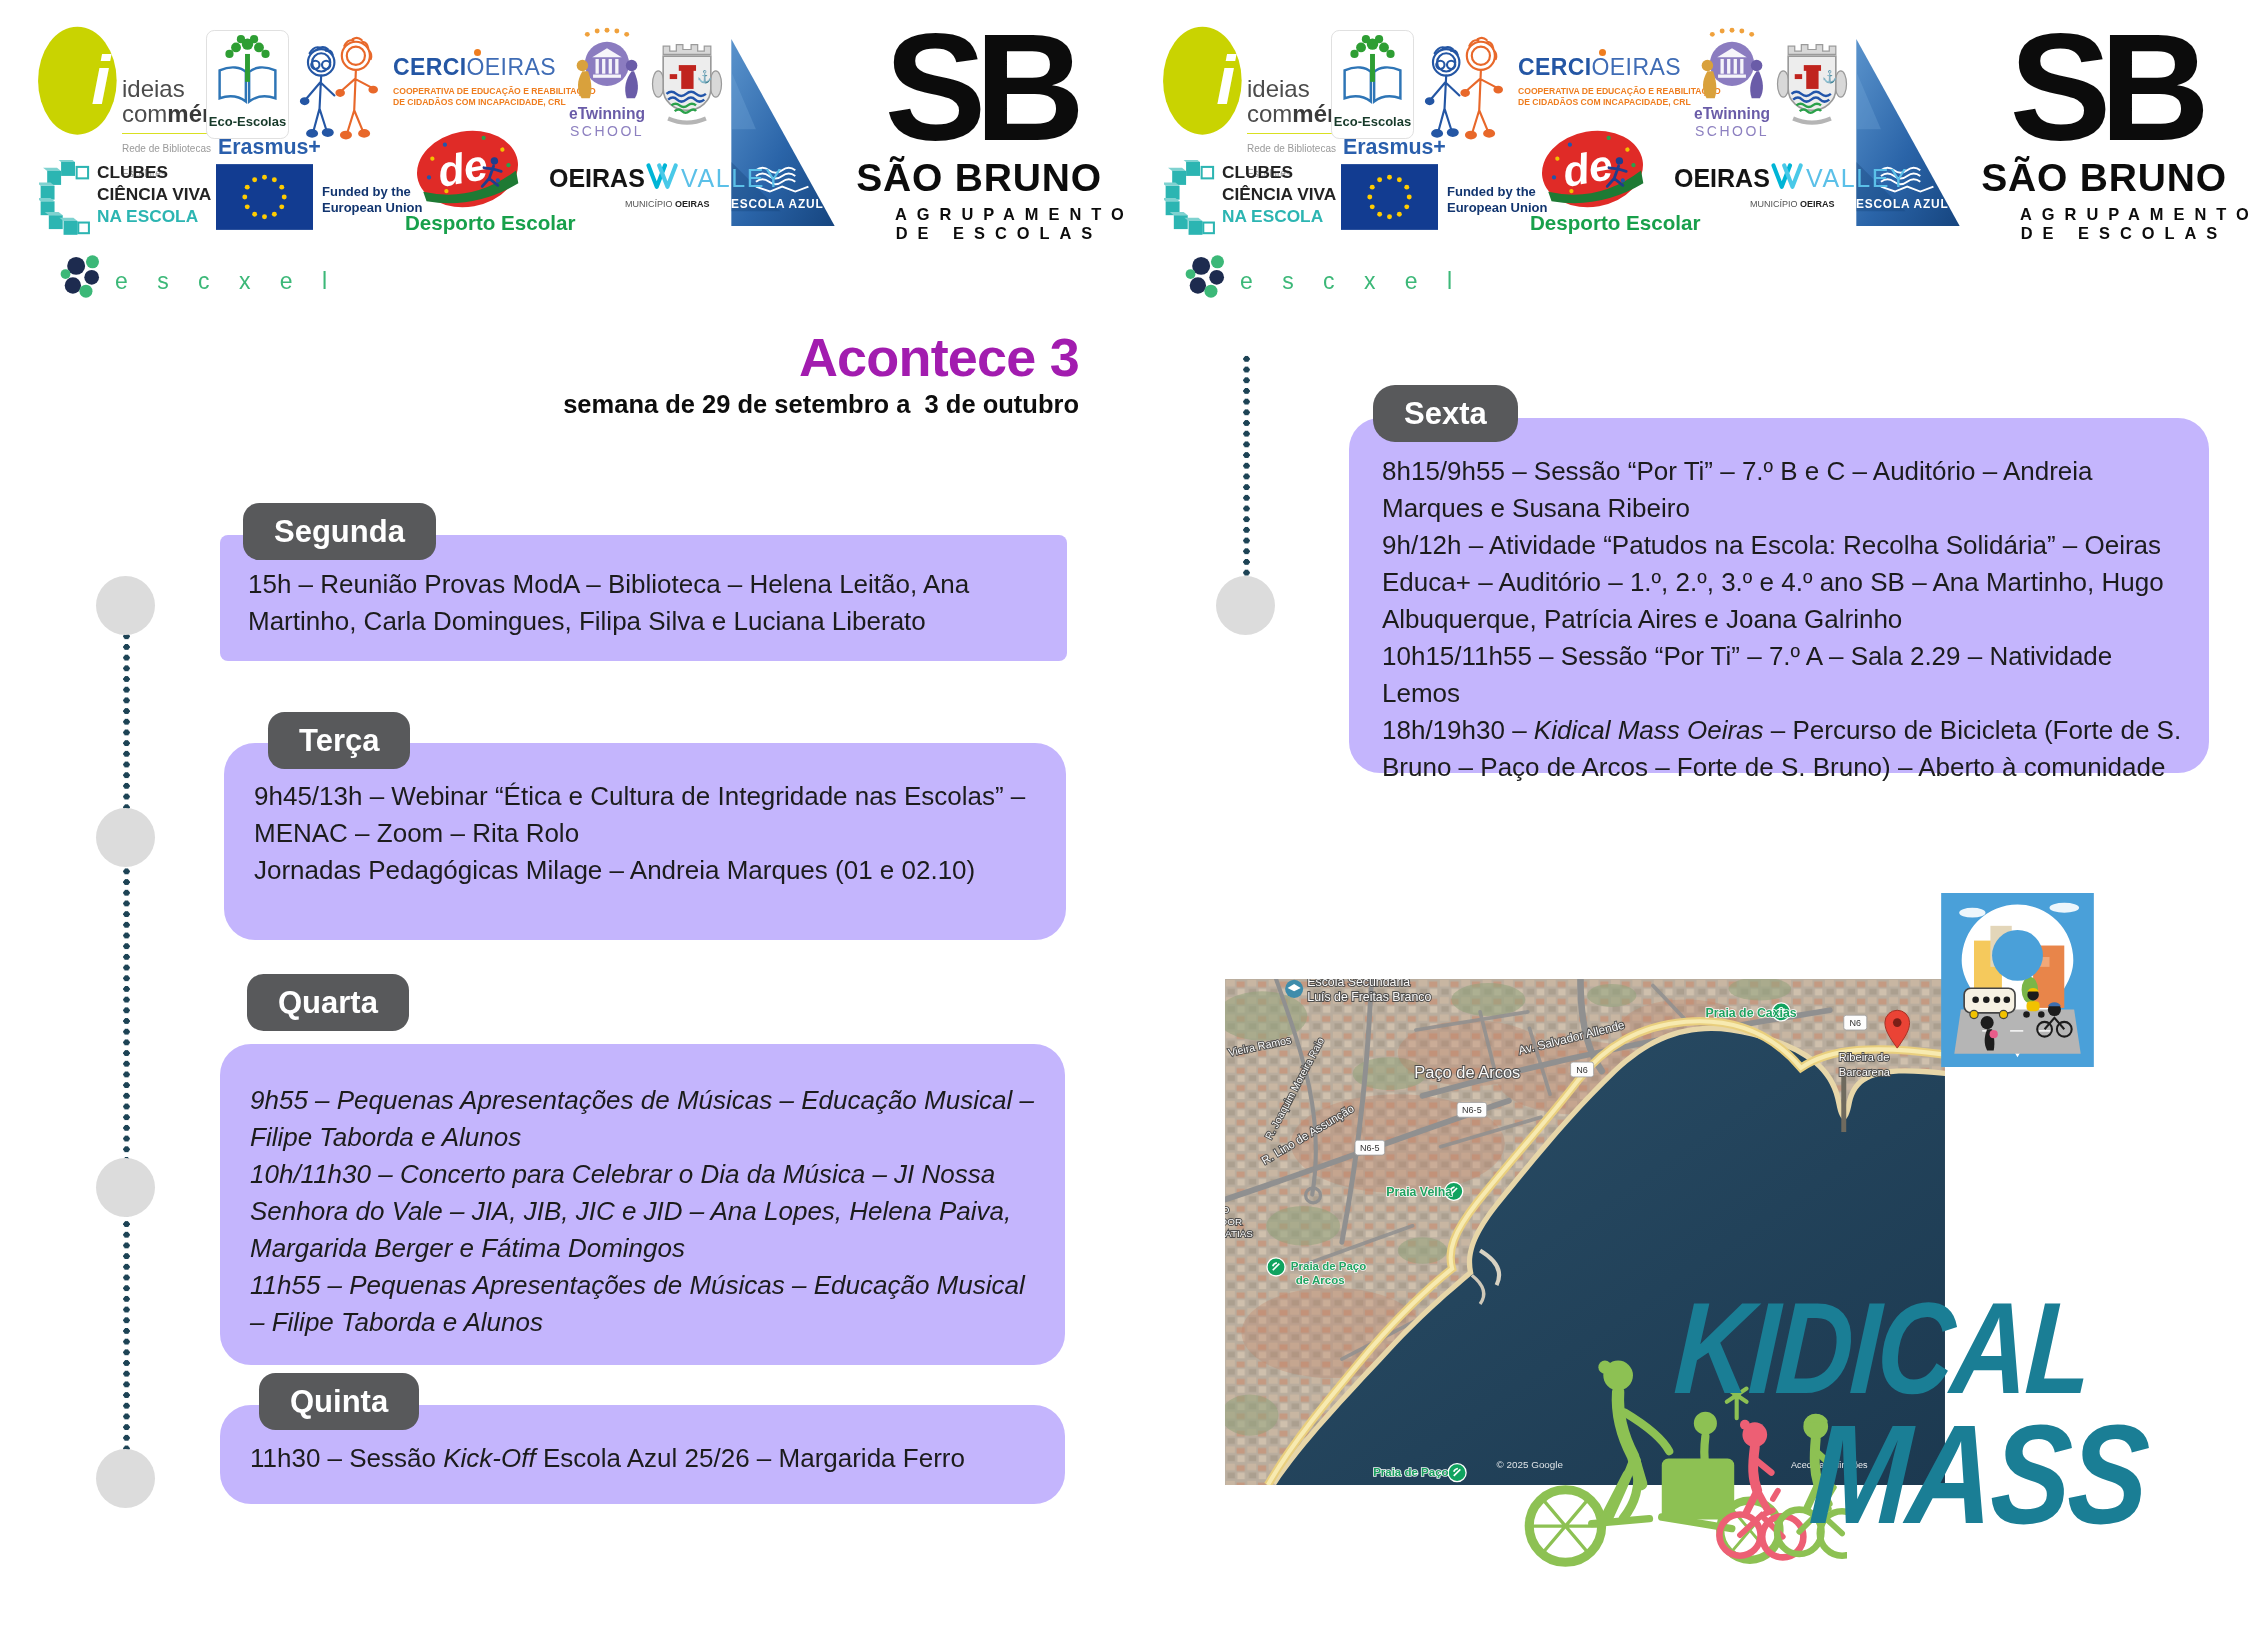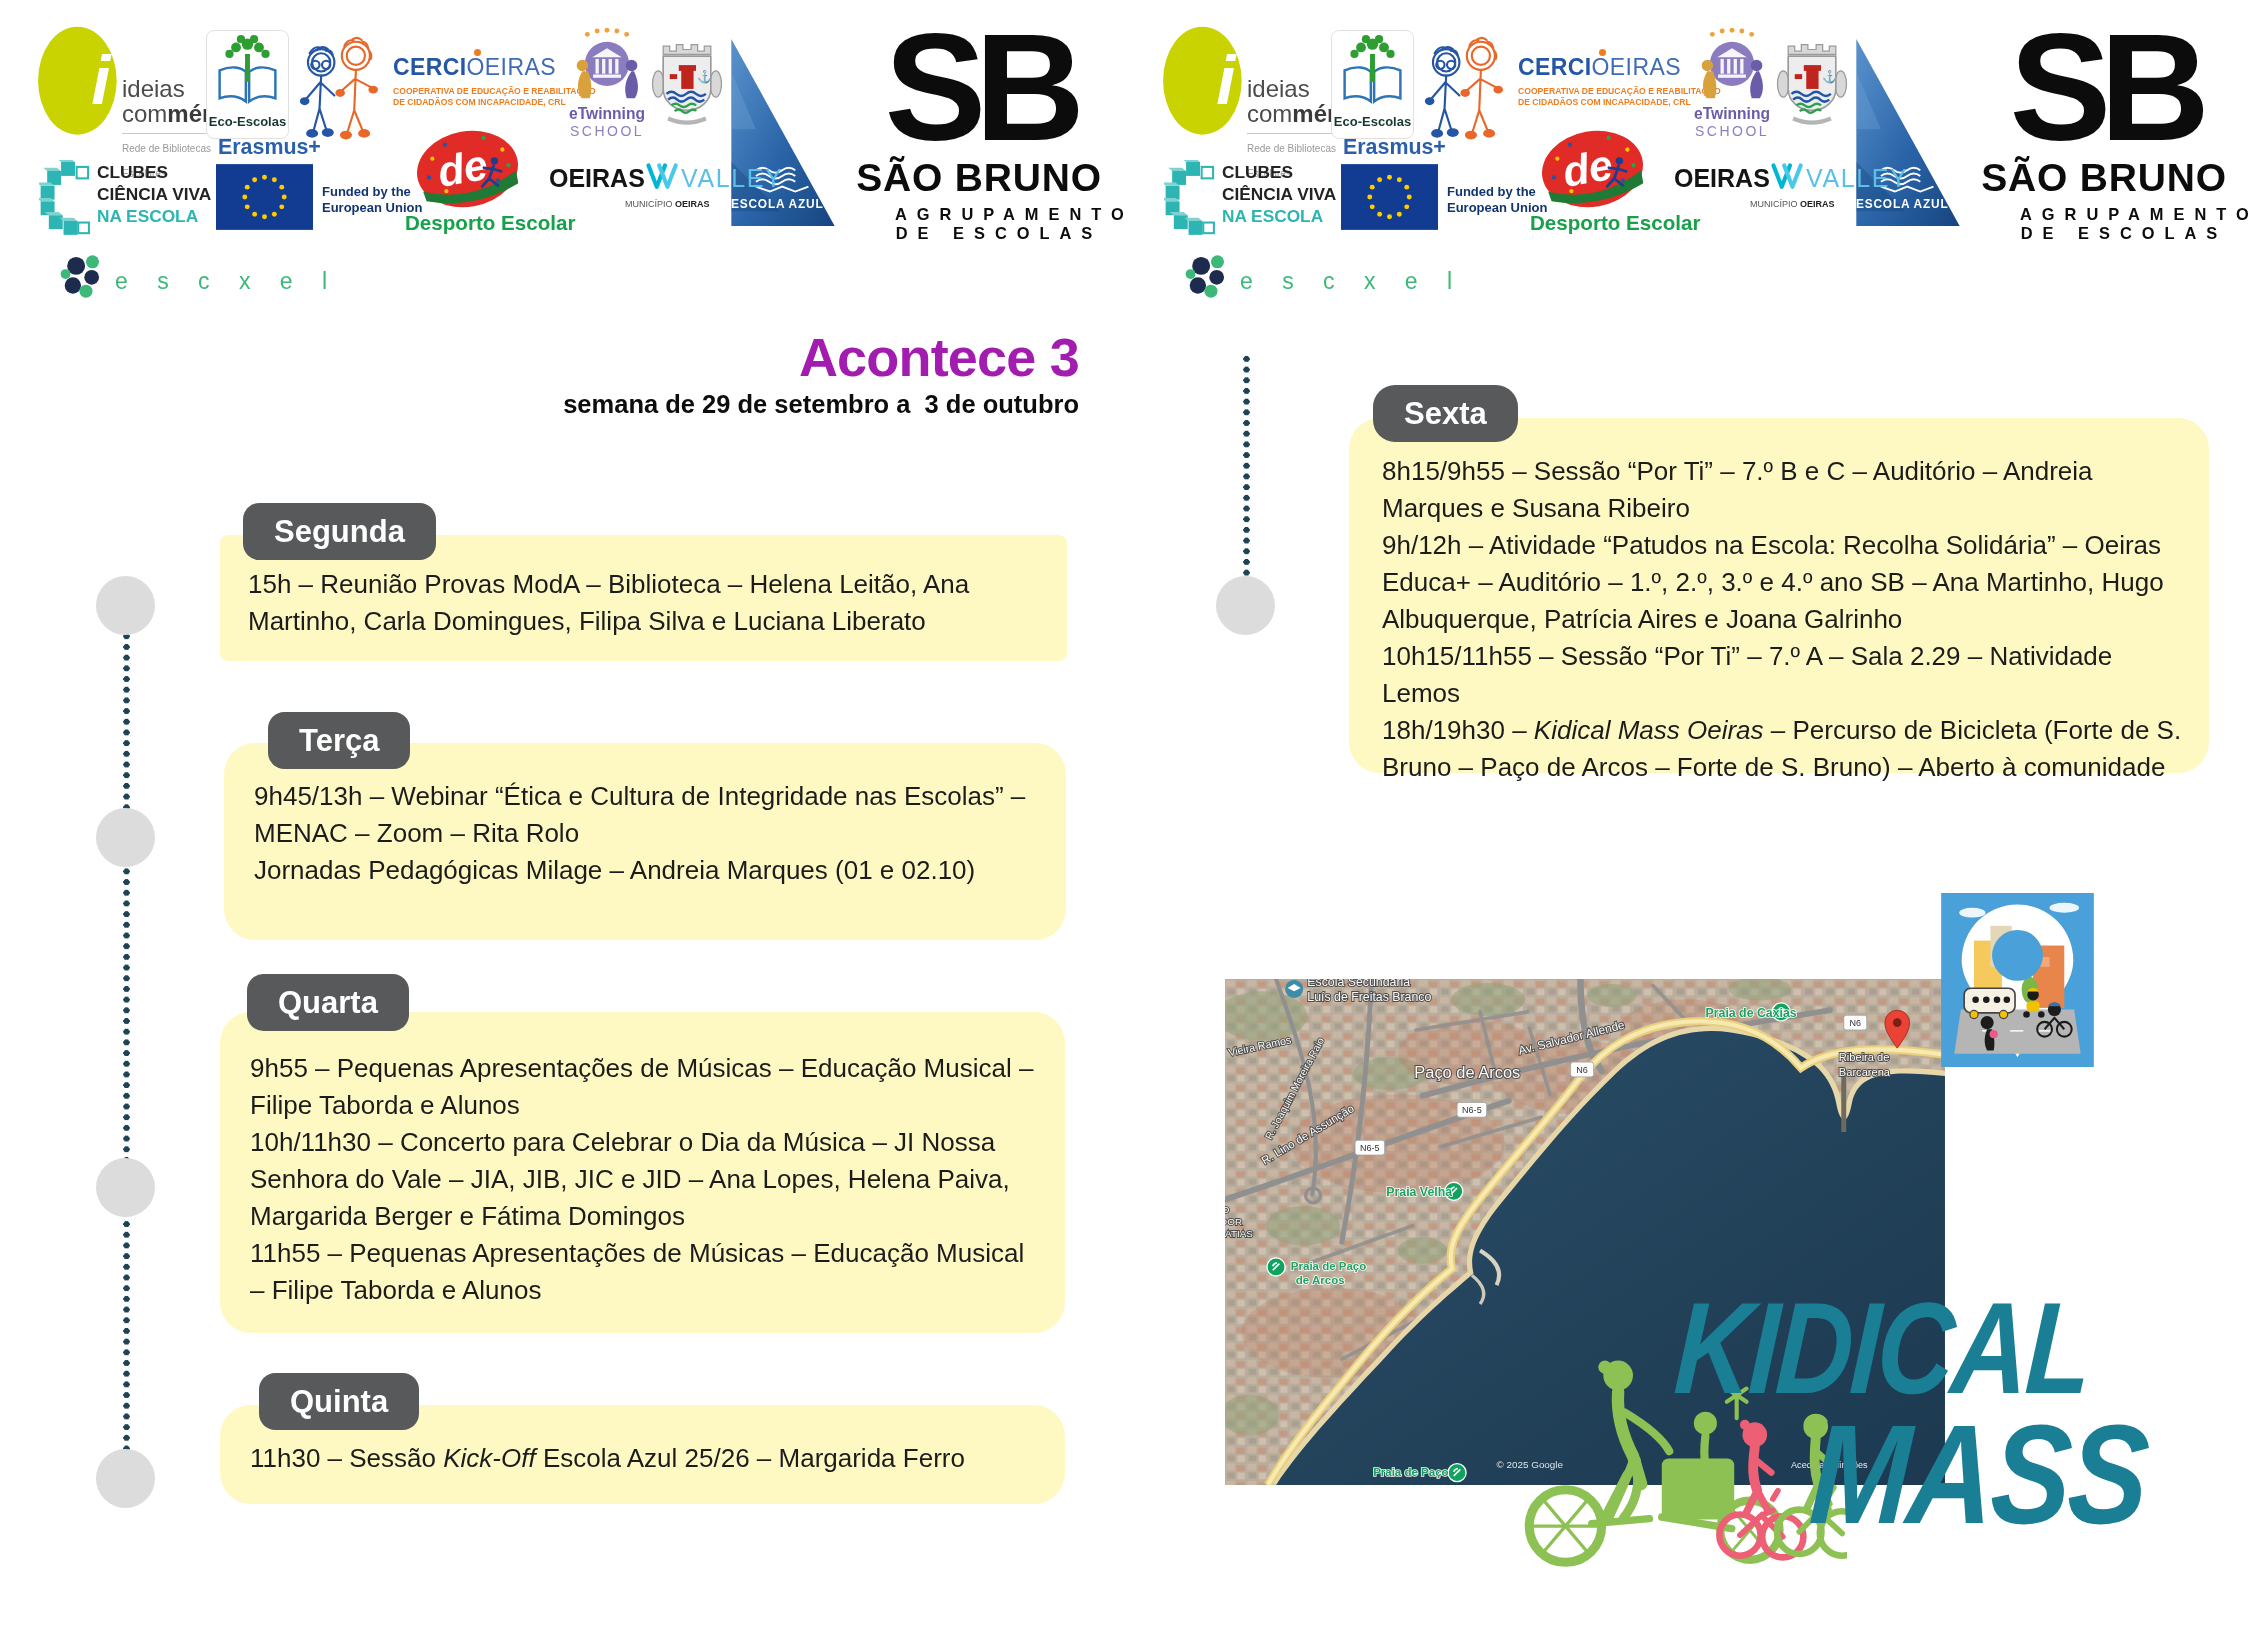--- a/index.html
+++ b/index.html
@@ -37,21 +37,21 @@
   
   .title{position:absolute;left:421px;top:326px;width:658px;text-align:right;font-size:54px;font-weight:800;letter-spacing:-0.8px;color:#a21caf;}
   .subtitle{position:absolute;left:421px;top:390px;width:658px;text-align:right;font-size:25.5px;font-weight:bold;color:#0d0d0d;white-space:pre-wrap;}
   
   .dots{position:absolute;width:6.6px;z-index:0;
     background-image:radial-gradient(circle at 3.3px 5px,#1d4355 2.9px,rgba(0,0,0,0) 3.2px);
     background-size:6.6px 10.7px;background-repeat:repeat-y;}
   .tl-circle{position:absolute;width:59px;height:59px;border-radius:50%;background:#dcdcdc;z-index:1;}
   
   .day-badge{position:absolute;background:#58595b;color:#fff;font-weight:bold;font-size:31px;height:57px;line-height:57px;padding:0 31px;border-radius:16.4px;z-index:3;}
-  .day-card{position:absolute;background:#fef9c3;border-radius:31px;z-index:2;box-sizing:border-box;}
+  .day-card{position:absolute;background:#c4b5fd;border-radius:31px;z-index:2;box-sizing:border-box;}
   .day-card p{margin:0;font-size:26px;line-height:37px;color:#1c1c1c;}
   .it{font-style:italic;}
   
   .kidical{position:absolute;color:#1a7e95;font-weight:bold;font-style:italic;letter-spacing:-3.3px;z-index:4;transform-origin:left bottom;}
   .kid1{left:1671px;top:1273px;font-size:130px;transform:scaleX(.82) skewX(-4deg);}
   .kid2{left:1806px;top:1393px;font-size:141px;transform:scaleX(.85) skewX(-4deg);}
   svg text{font-family:"Liberation Sans",sans-serif;}
   .maplabel{fill:#ffffff;paint-order:stroke;stroke:#4a4a4a;stroke-width:2.4px;opacity:.96;}
   .beachlabel{fill:#18a35f;paint-order:stroke;stroke:#ffffff;stroke-width:2px;font-weight:bold;opacity:.95;}
 </style>
@@ -324,21 +324,21 @@
     <p><span>15h – Reunião Provas ModA – Biblioteca – Helena Leitão, Ana Martinho, Carla Domingues, Filipa Silva e Luciana Liberato</span></p>
   </div>
 
   <div class="day-badge" style="left:268px;top:712px;">Terça</div>
   <div class="day-card" style="left:224px;top:743px;width:842px;height:197px;padding:35px 23px 0 30px;">
     <p><span>9h45/13h – Webinar “Ética e Cultura de Integridade nas Escolas” – MENAC – Zoom – Rita Rolo</span></p>
     <p><span>Jornadas Pedagógicas Milage – Andreia Marques (01 e 02.10)</span></p>
   </div>
 
   <div class="day-badge" style="left:247px;top:974px;">Quarta</div>
-  <div class="day-card" style="left:220px;top:1012px;width:845px;height:321px;padding:38px 23px 0 30px;">
+  <div class="day-card" style="left:220px;top:1044px;width:845px;height:321px;padding:38px 23px 0 30px;font-style:italic;">
     <p><span>9h55 – Pequenas Apresentações de Músicas – Educação Musical – Filipe Taborda e Alunos</span></p>
     <p><span>10h/11h30 – Concerto para Celebrar o Dia da Música – JI Nossa Senhora do Vale – JIA, JIB, JIC e JID – Ana Lopes, Helena Paiva, Margarida Berger e Fátima Domingos</span></p>
     <p><span>11h55 – Pequenas Apresentações de Músicas – Educação Musical – Filipe Taborda e Alunos</span></p>
   </div>
 
   <div class="day-badge" style="left:259px;top:1373px;">Quinta</div>
   <div class="day-card" style="left:220px;top:1405px;width:845px;height:99px;padding:35px 23px 0 30px;">
     <p><span>11h30 – Sessão </span><span class="it">Kick-Off</span><span> Escola Azul 25/26 – Margarida Ferro</span></p>
   </div>
 

